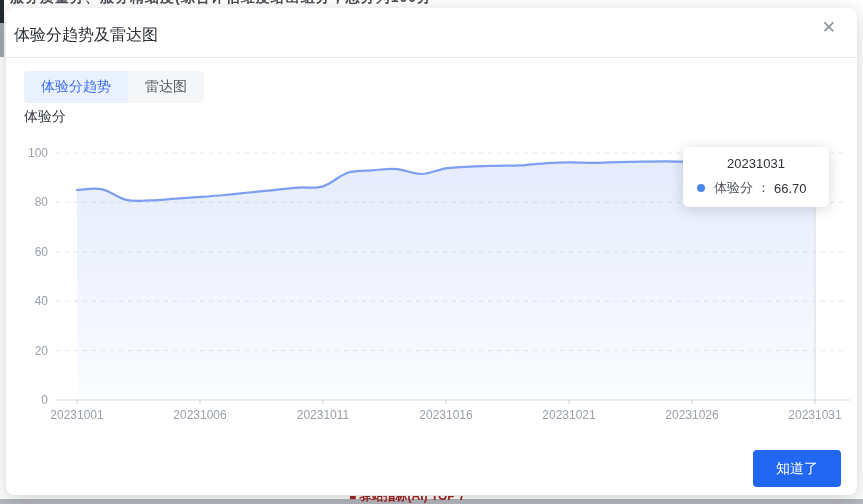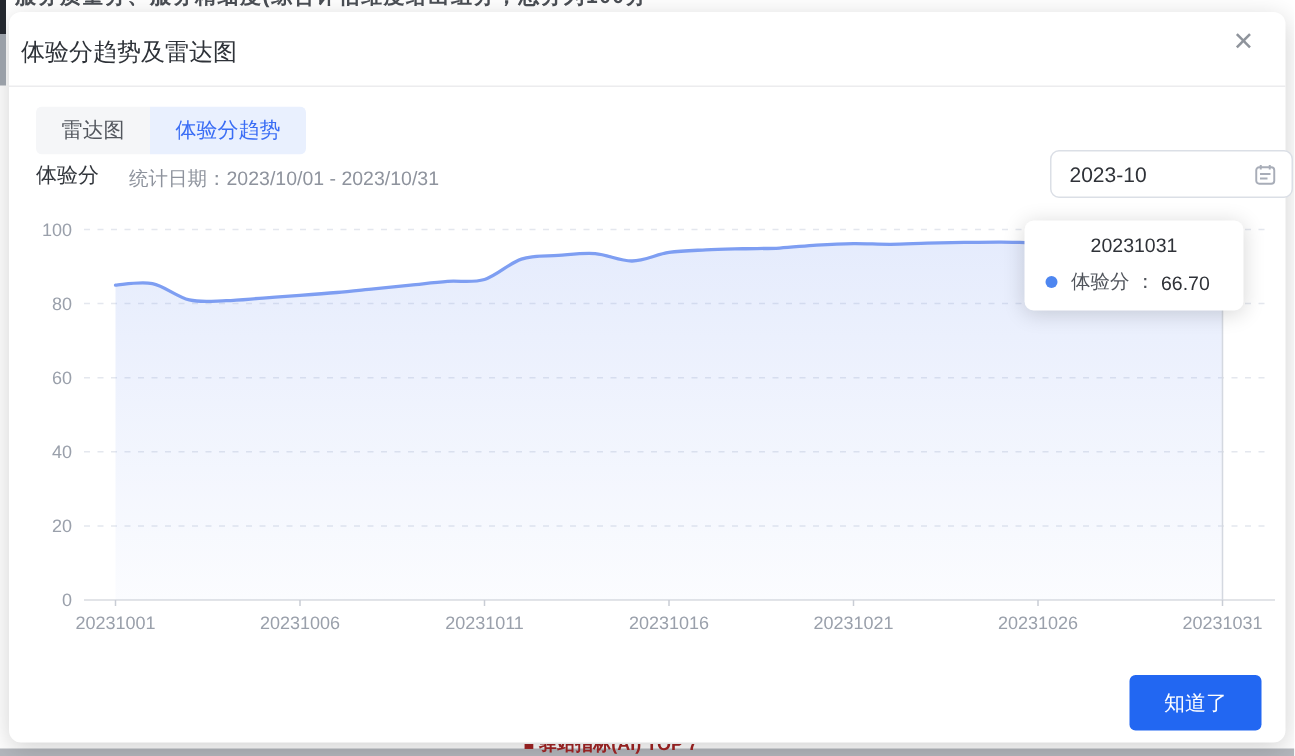--- a/index.html
+++ b/index.html
@@ -61,39 +61,26 @@
     <span>■ 驿站指标(AI) TOP 7</span>
   </div>
 
   <div class="modal">
 
     <div class="modal-title">体验分趋势及雷达图</div>
     <div class="close-icon">✕</div>
     <div class="divider"></div>
 
     <div class="tabs">
+      <div class="tab active">体验分趋势</div>
       <div class="tab inactive">雷达图</div>
-      <div class="tab active">体验分趋势</div>
     </div>
 
     <div class="metric-label">体验分</div>
-    <div class="range-label">统计日期：2023/10/01 - 2023/10/31</div>
 
-    <div class="picker">
-      <span class="picker-value">2023-10</span>
-      <span style="display:flex;">
-        <svg width="15" height="15" viewBox="0 0 15 15">
-          <rect x="1.5" y="2.5" width="12" height="11" rx="2" fill="none" stroke="#a8adb8" stroke-width="1.3"></rect>
-          <line x1="4.5" y1="1" x2="4.5" y2="4" stroke="#a8adb8" stroke-width="1.3"></line>
-          <line x1="10.5" y1="1" x2="10.5" y2="4" stroke="#a8adb8" stroke-width="1.3"></line>
-          <line x1="4" y1="7" x2="11" y2="7" stroke="#a8adb8" stroke-width="1.2"></line>
-          <line x1="4" y1="10" x2="9" y2="10" stroke="#a8adb8" stroke-width="1.2"></line>
-        </svg>
-      </span>
-    </div>
 
     <div class="chart-wrap">
       <svg id="trend-chart" width="840" height="290" viewBox="0 0 840 290">
           <defs>
             <linearGradient id="areaGrad" x1="0" y1="0" x2="0" y2="1">
               <stop offset="0%" stop-color="rgba(126,158,242,0.20)"></stop>
               <stop offset="100%" stop-color="rgba(126,158,242,0.03)"></stop>
             </linearGradient>
           </defs>
           <text x="34" y="264" text-anchor="end" fill="#9aa0ab" font-size="12">0</text>

